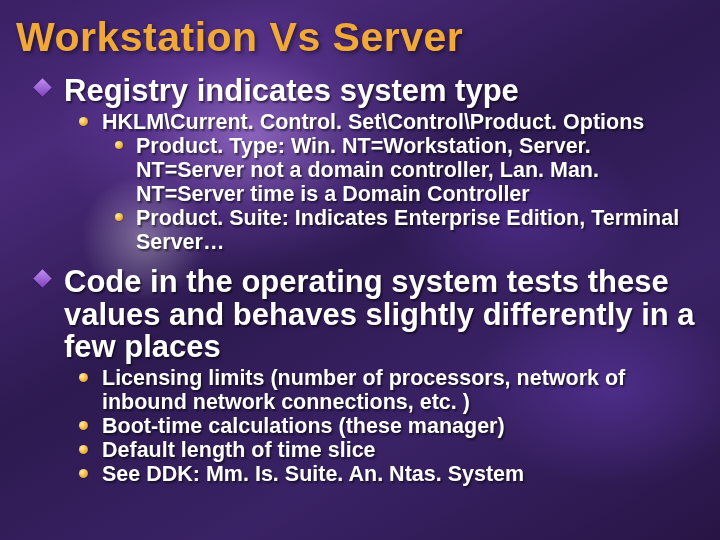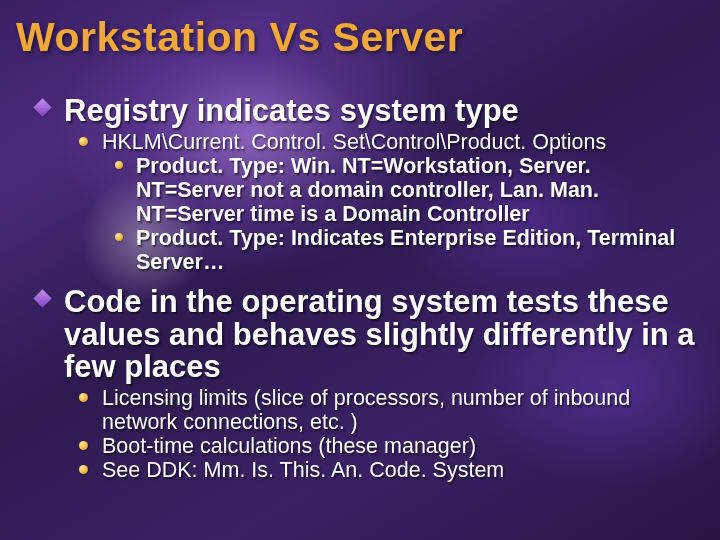--- a/index.html
+++ b/index.html
@@ -14,41 +14,41 @@
       linear-gradient(150deg, #3a2064 0%, #4a2a7a 18%, #2d1a50 45%, #3a2266 70%, #281545 100%);
     color: #ffffff;
     padding: 14px 20px 0 20px;
   }
   .title {
     color: #f0a838;
     font-weight: bold;
     font-size: 41px;
     letter-spacing: 0.5px;
     text-shadow: 2px 2px 4px rgba(0,0,0,0.5);
-    margin-bottom: 34px;
+    margin-bottom: 14px;
     margin-left: -4px;
   }
   .top-list { list-style: none; }
   .top-item { display: flex; margin-bottom: 4px; }
   .top-item > .bullet { flex: 0 0 44px; display: flex; align-items: flex-start; justify-content: center; padding-top: 6px; }
   .top-item > .content { flex: 1; }
   .top-text {
     font-size: 31px;
     font-weight: bold;
     line-height: 1.05;
     text-shadow: 1.5px 1.5px 2px rgba(0,0,0,0.55);
     margin-bottom: 2px;
   }
   .sub-list { list-style: none; margin-top: 2px; }
   .sub-item { display: flex; }
   .sub-item > .bullet { flex: 0 0 38px; display: flex; align-items: flex-start; justify-content: center; padding-top: 7px; }
   .sub-item > .content { flex: 1; }
   .sub-text {
     font-size: 21.5px;
-    font-weight: normal;
+    font-weight: bold;
     line-height: 1.12;
     text-shadow: 1.5px 1.5px 2px rgba(0,0,0,0.55);
   }
   .subsub-list { list-style: none; }
   .subsub-item { display: flex; }
   .subsub-item > .bullet { flex: 0 0 34px; display: flex; align-items: flex-start; justify-content: center; padding-top: 7px; }
   .subsub-item > .content { flex: 1; }
   .subsub-text {
     font-size: 21.5px;
     font-weight: bold;
@@ -96,21 +96,21 @@
                   </span>
                 <div class="content">
                   <div class="subsub-text">Product. Type:  Win. NT=Workstation, Server. NT=Server not a domain controller, Lan. Man. NT=Server time is a Domain Controller</div>
                 </div>
               </li>
               <li class="subsub-item">
                 <span class="bullet">
                     <span class="disc sm"></span>
                   </span>
                 <div class="content">
-                  <div class="subsub-text">Product. Type:  Indicates Enterprise Edition, Terminal Server…</div>
+                  <div class="subsub-text">Product. Suite:  Indicates Enterprise Edition, Terminal Server…</div>
                 </div>
               </li>
             </ul>
           </div>
         </li>
       </ul>
     </div>
   </li>
 
   <li class="gap"></li>
@@ -120,36 +120,44 @@
         <span class="diamond"></span>
       </span>
     <div class="content">
       <div class="top-text">Code in the operating system tests these values and behaves slightly differently in a few places</div>
       <ul class="sub-list">
         <li class="sub-item">
           <span class="bullet">
               <span class="disc"></span>
             </span>
           <div class="content">
-              <div class="sub-text">Licensing limits (slice of processors, number of inbound network connections, etc. )</div>
+              <div class="sub-text">Licensing limits (number of processors, network of inbound network connections, etc. )</div>
             </div>
         </li>
         <li class="sub-item">
           <span class="bullet">
               <span class="disc"></span>
             </span>
           <div class="content">
               <div class="sub-text">Boot-time calculations (these manager)</div>
             </div>
         </li>
         <li class="sub-item">
           <span class="bullet">
               <span class="disc"></span>
             </span>
           <div class="content">
-              <div class="sub-text">See DDK:  Mm. Is. This. An. Code. System</div>
+              <div class="sub-text">Default length of time slice</div>
+            </div>
+        </li>
+        <li class="sub-item">
+          <span class="bullet">
+              <span class="disc"></span>
+            </span>
+          <div class="content">
+              <div class="sub-text">See DDK:  Mm. Is. Suite. An. Ntas. System</div>
             </div>
         </li>
       </ul>
     </div>
   </li>
 
 </ul>
 
 </body></html>

